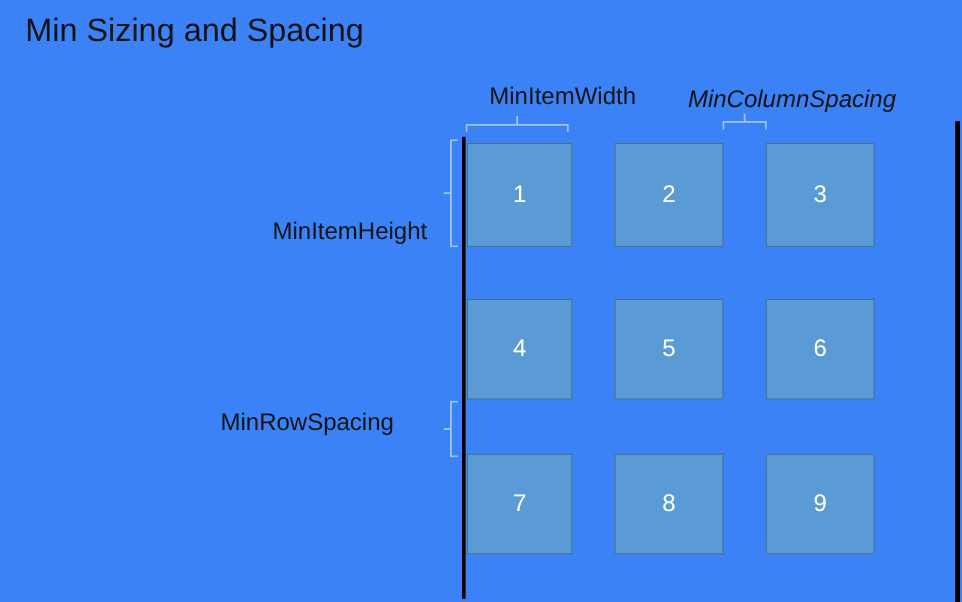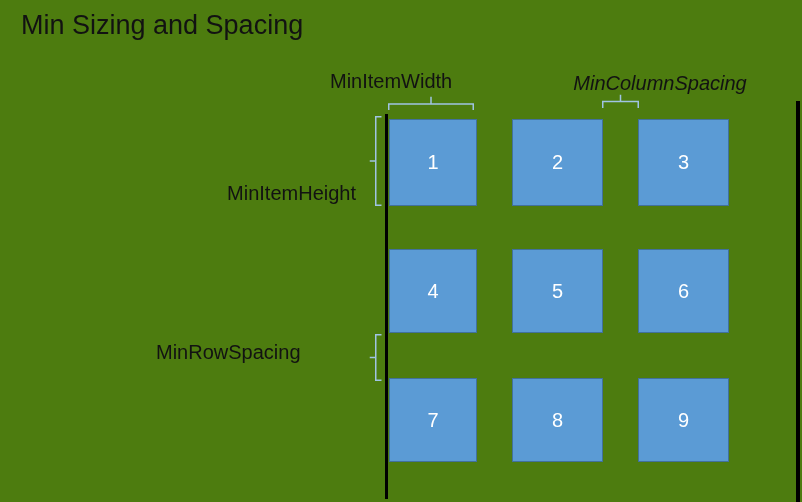--- a/index.html
+++ b/index.html
@@ -5,41 +5,41 @@
   html, body {
     margin: 0;
     padding: 0;
     background: #ffffff;
     font-family: "Liberation Sans", sans-serif;
   }
   .canvas {
     position: relative;
     width: 802px;
     height: 502px;
-    background: #4d7c0f;
+    background: #3b82f6;
     overflow: hidden;
   }
   .title {
     position: absolute;
     left: 21px;
     top: 10px;
     font-size: 27px;
     color: #121212;
     white-space: nowrap;
   }
   .dim-label {
     position: absolute;
     font-size: 20px;
     color: #121212;
     white-space: nowrap;
   }
-  .lbl-item-width    { left: 330px; top: 70px;  width: 200px; text-align: left; }
+  .lbl-item-width    { left: 330px; top: 70px;  width: 200px; text-align: right; }
   .lbl-col-spacing   { left: 560px; top: 72px;  width: 200px; text-align: center; font-style: italic; }
   .lbl-item-height   { left: 156px; top: 156px; width: 200px; text-align: right; margin-top: 26px; }
-  .lbl-row-spacing   { left: 156px; top: 341px; width: 200px; text-align: left; }
+  .lbl-row-spacing   { left: 156px; top: 341px; width: 200px; text-align: center; }
 
   .guide-line {
     position: absolute;
     background: #000000;
   }
   .guide-left  { left: 385px; top: 114px; width: 3px; height: 385px; }
   .guide-right { left: 796px; top: 101px; width: 4px; height: 401px; }
 
   .brace { position: absolute; }
   .brace path {

